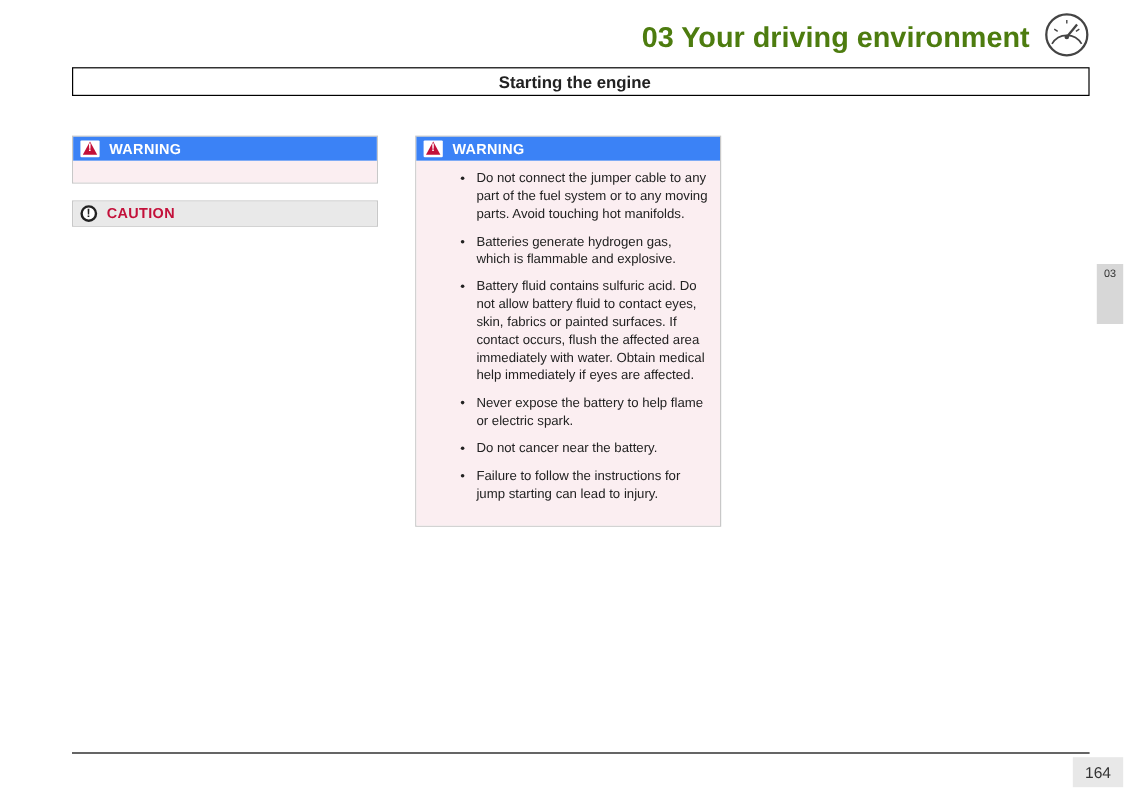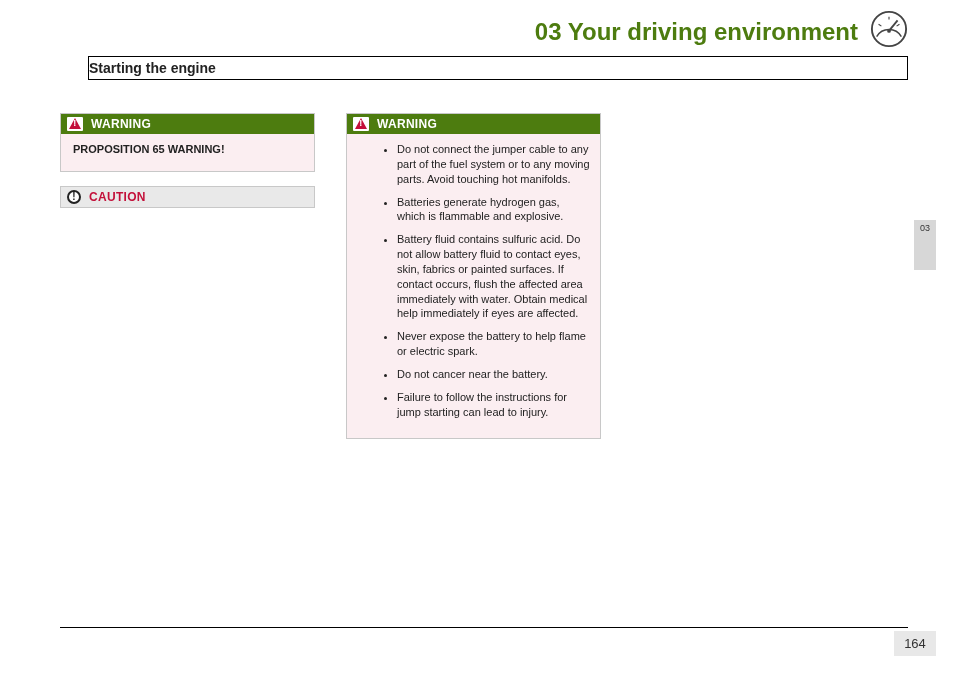--- a/index.html
+++ b/index.html
@@ -11,23 +11,22 @@
     position: absolute; top: 18px; right: 96px;
     font-size: 24px; font-weight: bold; color: #4d7c0f;
   }
   .gauge-icon {
     position: absolute; top: 10px; right: 46px;
     width: 38px; height: 38px;
   }
   .section-bar {
     position: absolute; top: 56px; left: 60px; right: 46px;
     border: 1px solid #000; height: 24px;
-    display: flex; align-items: center; justify-content: flex-start;
+    display: flex; align-items: center; justify-content: center;
     padding-right: 10px;
-    margin-left: 28px;
   }
   .section-bar span { font-weight: bold; font-size: 14px; }
 
   
   .side-tab {
     position: absolute; top: 220px; right: 18px;
     width: 22px; height: 50px; background: #d7d7d7;
     display: flex; align-items: flex-start; justify-content: center;
     padding-top: 3px; font-size: 9px; color: #333;
   }
@@ -44,21 +43,21 @@
   }
 
   
   .col { position: absolute; top: 113px; width: 255px; }
   .col-left { left: 60px; }
   .col-mid  { left: 346px; }
 
   
   .warning { border: 1px solid #c8c8c8; background: #fff; margin-bottom: 14px; }
   .warning-header {
-    background: #4d7c0f; color: #fff; font-weight: bold;
+    background: #3b82f6; color: #fff; font-weight: bold;
     display: flex; align-items: center; height: 20px;
     padding-left: 6px; font-size: 12px; letter-spacing: .3px;
   }
   .warning-header .tri {
     width: 16px; height: 14px; margin-right: 8px;
     background: #fff; position: relative; border-radius: 1px;
     display: inline-block;
   }
   .warning-header .tri::before {
     content: ""; position: absolute; left: 2px; top: 1px;
@@ -122,21 +121,20 @@
   </div>
 
   <div class="col col-left">
 
     <div class="warning">
       <div class="warning-header">
         <span class="tri"></span>
         <span>WARNING</span>
       </div>
       <div class="warning-body">
-        <div class="subhead">PROPOSITION 65 WARNING!</div>
       </div>
     </div>
 
     <div class="caution">
       <div class="caution-header">
         <span class="circ">!</span>
         <span>CAUTION</span>
       </div>
     </div>
 

